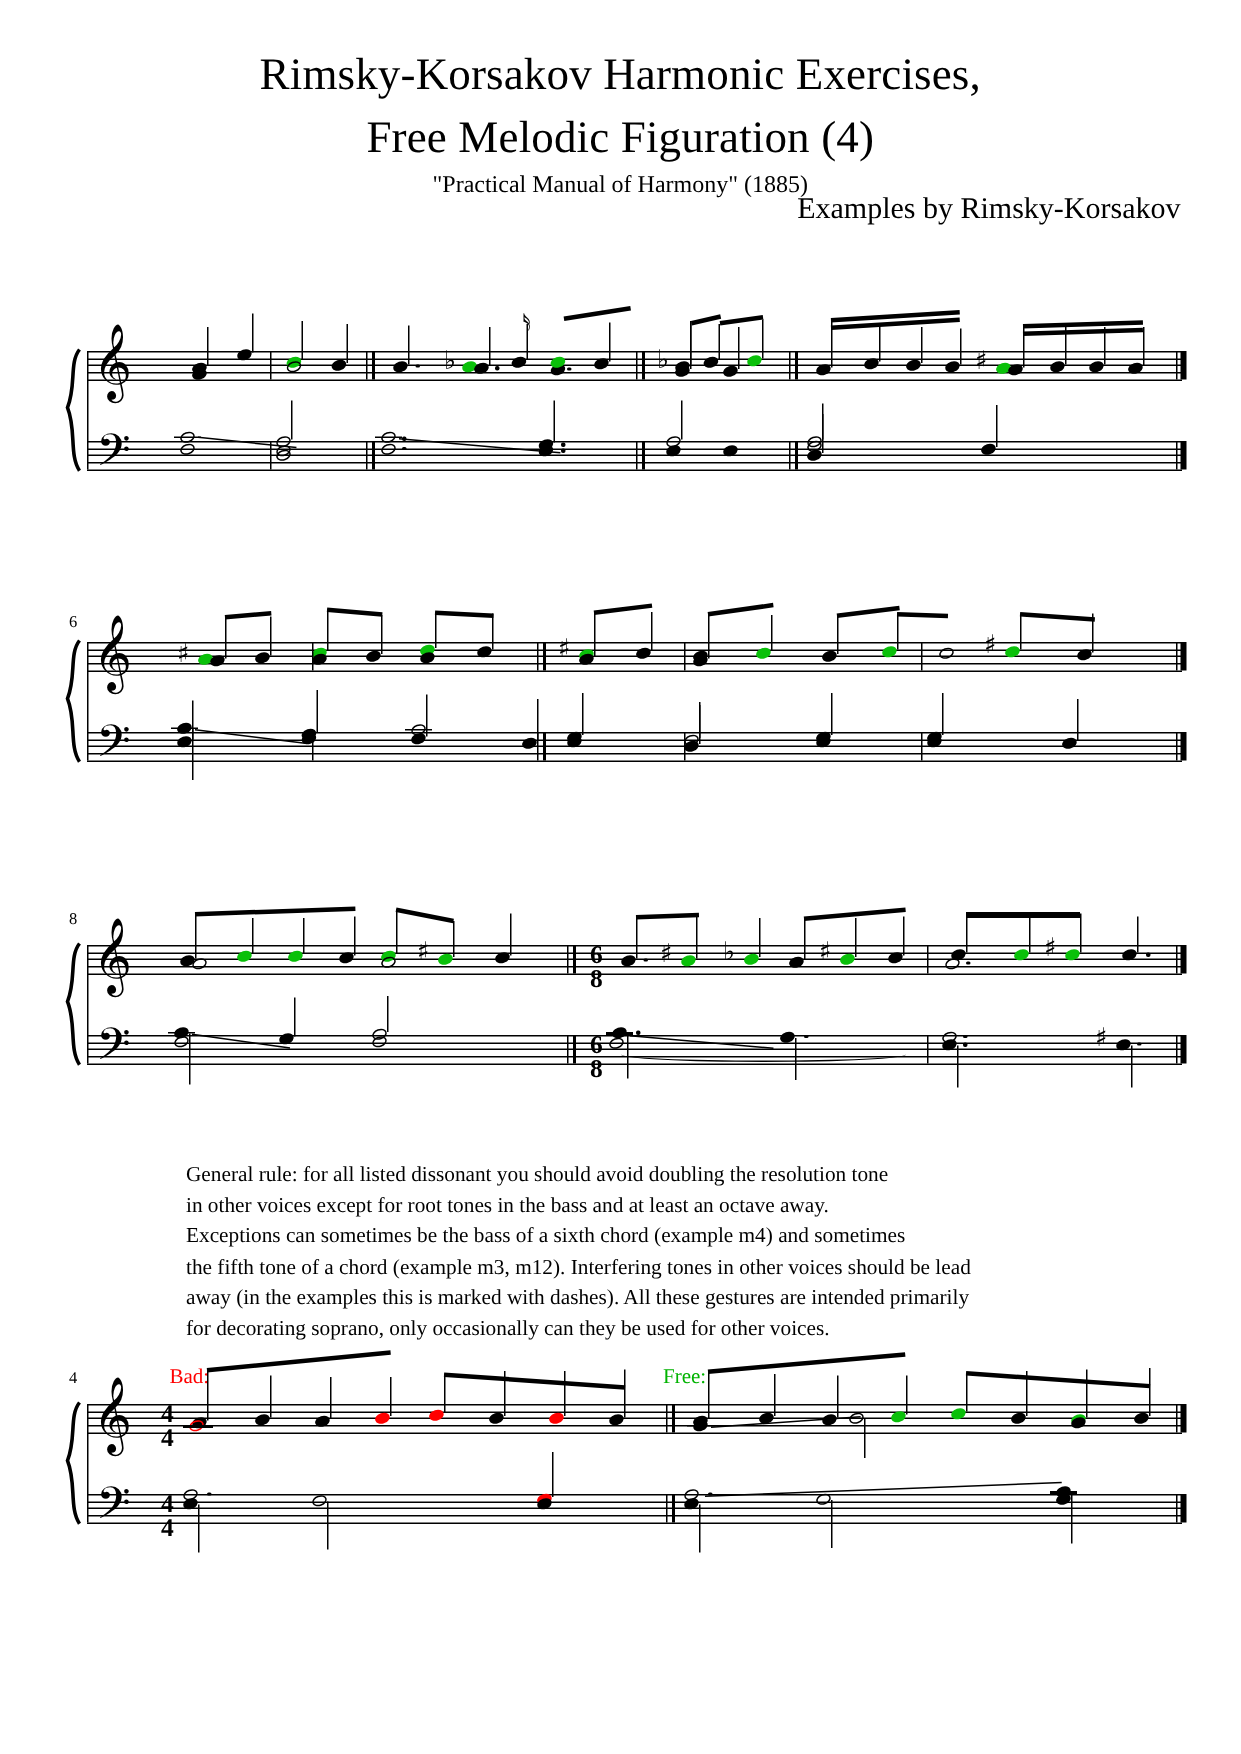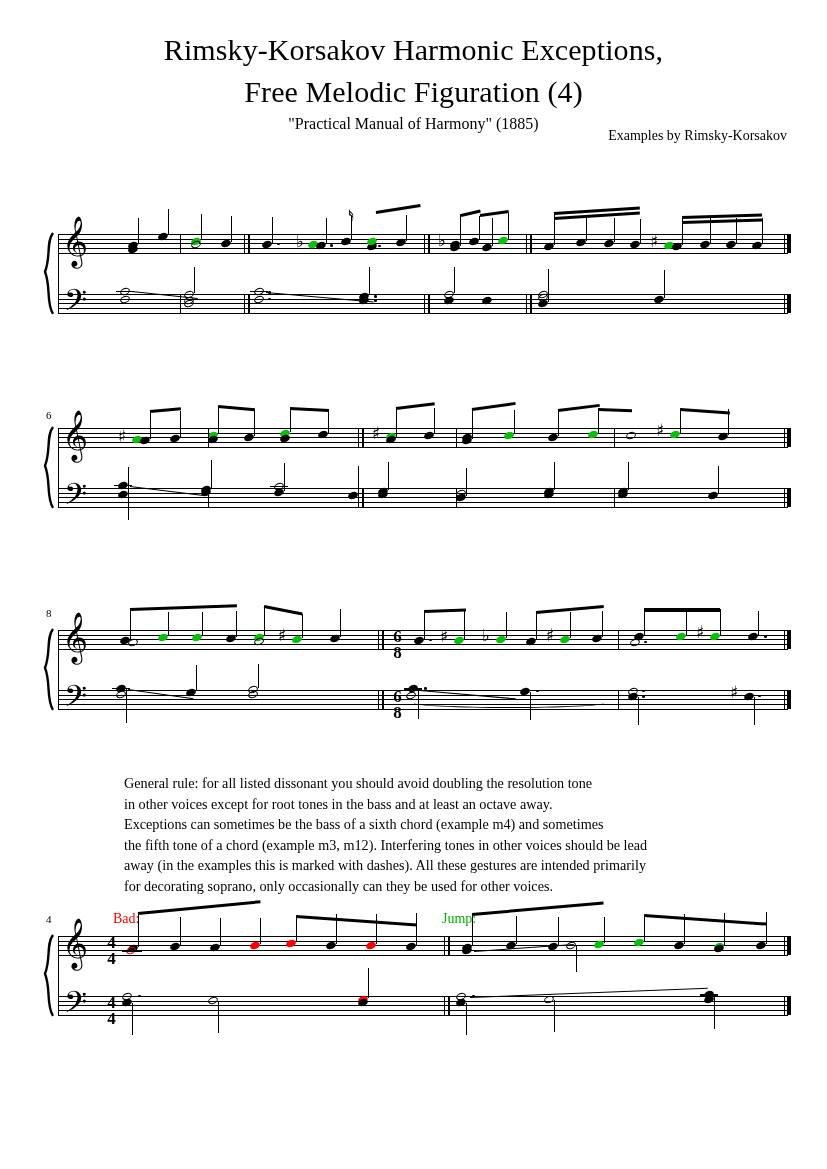--- a/index.html
+++ b/index.html
@@ -6,21 +6,21 @@
   body{width:827px;height:1169px;position:relative;overflow:hidden;
        font-family:"Liberation Serif","DejaVu Serif",serif;color:#000;}
   .page{position:absolute;inset:0;}
 
   
   .title1,.title2{position:absolute;width:100%;text-align:center;
        font-size:30px;line-height:1.05;letter-spacing:.1px;}
   .title1{top:34px;}
   .title2{top:76px;}
   .subtitle{position:absolute;width:100%;text-align:center;top:115px;font-size:16px;}
-  .byline{position:absolute;right:40px;top:128px;font-size:14px;}
+  .byline{position:absolute;right:40px;top:128px;font-size:20px;}
   .section-head{position:absolute;left:0;width:100%;text-align:center;top:152px;
        font-size:17px;}
 
   
   .annot{position:absolute;font-size:11.5px;line-height:1.35;white-space:pre-line;}
   .bigpara{position:absolute;font-size:14.2px;line-height:1.45;white-space:pre-line;}
 
   
   .measnum{position:absolute;font-size:11px;}
   .lbl{position:absolute;font-size:14px;}
@@ -63,21 +63,21 @@
   .slur{position:absolute;border-bottom:1.3px solid #000;border-radius:50%;height:10px;}
   
   .ts{position:absolute;text-align:center;font-family:"Liberation Serif",serif;
       font-weight:bold;font-size:17px;line-height:0.95;}
 </style>
 </head>
 <body>
 
 <div class="page">
 
-  <div class="title1">Rimsky-Korsakov Harmonic Exceptions,</div>
+  <div class="title1">Rimsky-Korsakov Harmonic Exercises,</div>
   <div class="title2">Free Melodic Figuration (4)</div>
   <div class="subtitle">"Practical Manual of Harmony" (1885)</div>
   <div class="byline">Examples by Rimsky-Korsakov</div>
 
 
   <div class="system" id="sys1" style="left:58px;top:230px;width:730px;height:110px;">
       <div class="staff" style="top:4px;width:730px;height:19.8px;">
         <div class="ln" style="top:0px;width:730px;"></div>
         <div class="ln" style="top:4.7px;width:730px;"></div>
         <div class="ln" style="top:9.4px;width:730px;"></div>
@@ -447,21 +447,21 @@
 
   <div class="bigpara" style="left:124px;top:773px;width:640px;">General rule: for all listed dissonant you should avoid doubling the resolution tone
 in other voices except for root tones in the bass and at least an octave away.
 Exceptions can sometimes be the bass of a sixth chord (example m4) and sometimes
 the fifth tone of a chord (example m3, m12). Interfering tones in other voices should be lead
 away (in the examples this is marked with dashes). All these gestures are intended primarily
 for decorating soprano, only occasionally can they be used for other voices.</div>
 
   <div class="measnum" style="left:46px;top:913px;">4</div>
   <div class="lbl bad" style="left:113px;top:911px;">Bad:</div>
-  <div class="lbl good" style="left:442px;top:911px;">Jump:</div>
+  <div class="lbl good" style="left:442px;top:911px;">Free:</div>
 
   <div class="system" id="sys4" style="left:58px;top:932px;width:730px;height:118px;">
       <div class="staff" style="top:4px;width:730px;height:19.8px;">
         <div class="ln" style="top:0px;width:730px;"></div>
         <div class="ln" style="top:4.7px;width:730px;"></div>
         <div class="ln" style="top:9.4px;width:730px;"></div>
         <div class="ln" style="top:14.100000000000001px;width:730px;"></div>
         <div class="ln" style="top:18.8px;width:730px;"></div>
       </div>
       <div class="staff" style="top:64px;width:730px;height:19.8px;">

